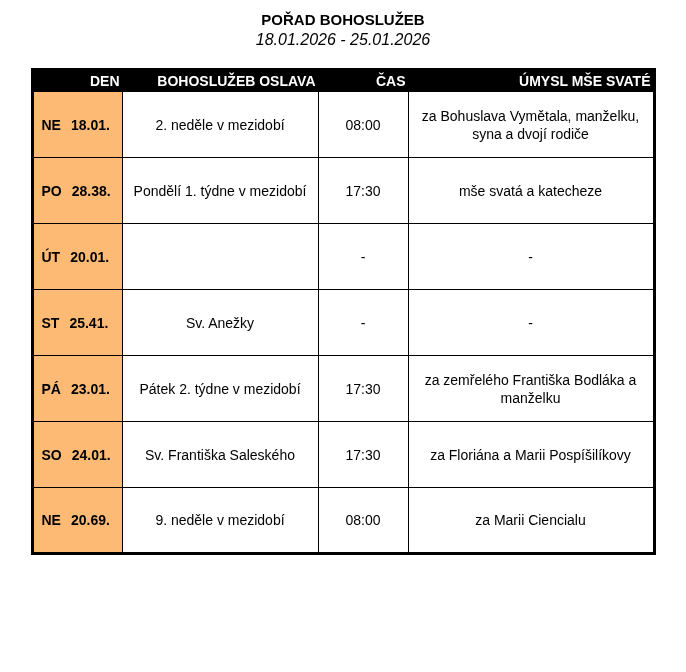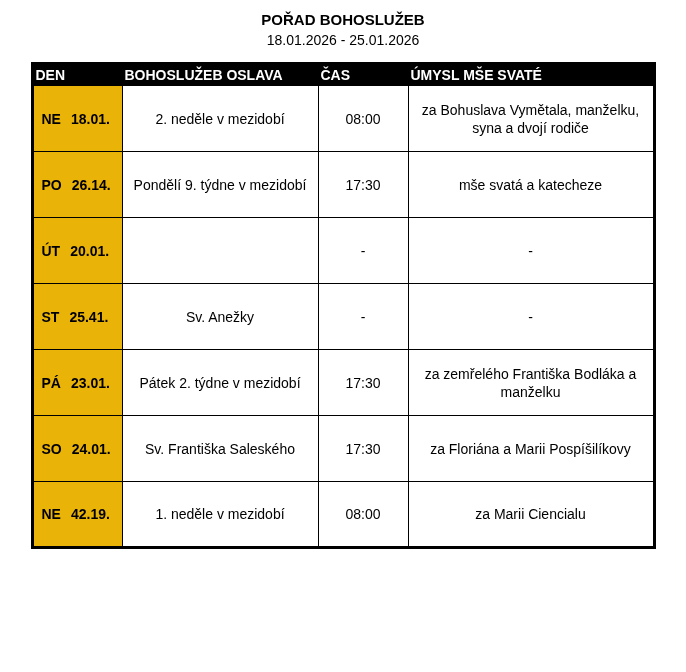--- a/index.html
+++ b/index.html
@@ -15,57 +15,58 @@
     height: 672px;
     padding-top: 10px;
   }
   .title-block { text-align: center; }
   .title-line1, .title-line2 {
     font-size: 15px;
     font-weight: bold;
     line-height: 20px;
   }
   .title-line3 {
-    font-size: 14px;
+    font-size: 16px;
     font-weight: normal;
     line-height: 20px;
-    margin-bottom: 12px;
+    margin-bottom: 18px;
+    font-style: italic;
   }
   table.schedule {
     border-collapse: collapse;
     margin: 0 auto;
     width: 622px;
     table-layout: fixed;
   }
   table.schedule, table.schedule td, table.schedule th {
     border: 1px solid #000;
   }
   table.schedule { border: 3px solid #000; }
   th {
     background: #000000;
     color: #ffffff;
     font-size: 14px;
     font-weight: bold;
     height: 20px;
     padding: 2px 2px;
-    text-align: left;
+    text-align: right;
   }
   col.c-den { width: 90px; }
   col.c-lit { width: 196px; }
   col.c-cas { width: 90px; }
   col.c-umysl { width: 246px; }
   td {
     height: 66px;
     font-size: 14px;
     text-align: center;
     vertical-align: middle;
     padding: 2px 6px;
   }
   td.day-cell {
-    background: #eab308;
+    background: #fdba74;
     font-weight: bold;
     text-align: left;
     padding-left: 8px;
   }
   td.day-cell .date { margin-left: 10px; }
   td.celebration, td.intention { line-height: 18px; }
 </style>
 </head>
 <body>
 
@@ -91,22 +92,22 @@
       </tr>
     </thead>
     <tbody>
       <tr>
         <td class="day-cell"><span>NE</span><span class="date">18.01.</span></td>
         <td class="celebration">2. neděle v mezidobí</td>
         <td class="time">08:00</td>
         <td class="intention">za Bohuslava Vymětala, manželku, syna a dvojí rodiče</td>
       </tr>
       <tr>
-        <td class="day-cell"><span>PO</span><span class="date">26.14.</span></td>
-        <td class="celebration">Pondělí 9. týdne v mezidobí</td>
+        <td class="day-cell"><span>PO</span><span class="date">28.38.</span></td>
+        <td class="celebration">Pondělí 1. týdne v mezidobí</td>
         <td class="time">17:30</td>
         <td class="intention">mše svatá a katecheze</td>
       </tr>
       <tr>
         <td class="day-cell"><span>ÚT</span><span class="date">20.01.</span></td>
         <td class="celebration"></td>
         <td class="time">-</td>
         <td class="intention">-</td>
       </tr>
       <tr>
@@ -121,20 +122,20 @@
         <td class="time">17:30</td>
         <td class="intention">za zemřelého Františka Bodláka a manželku</td>
       </tr>
       <tr>
         <td class="day-cell"><span>SO</span><span class="date">24.01.</span></td>
         <td class="celebration">Sv. Františka Saleského</td>
         <td class="time">17:30</td>
         <td class="intention">za Floriána a Marii Pospíšilíkovy</td>
       </tr>
       <tr>
-        <td class="day-cell"><span>NE</span><span class="date">42.19.</span></td>
-        <td class="celebration">1. neděle v mezidobí</td>
+        <td class="day-cell"><span>NE</span><span class="date">20.69.</span></td>
+        <td class="celebration">9. neděle v mezidobí</td>
         <td class="time">08:00</td>
         <td class="intention">za Marii Ciencialu</td>
       </tr>
     </tbody>
   </table>
 </div>
 
 </body></html>

